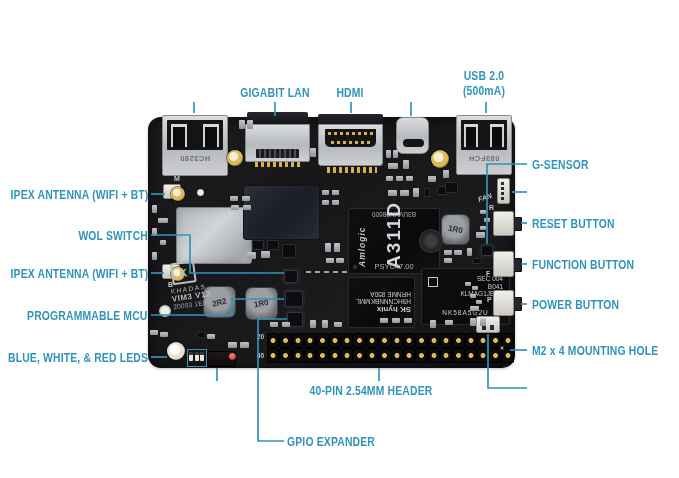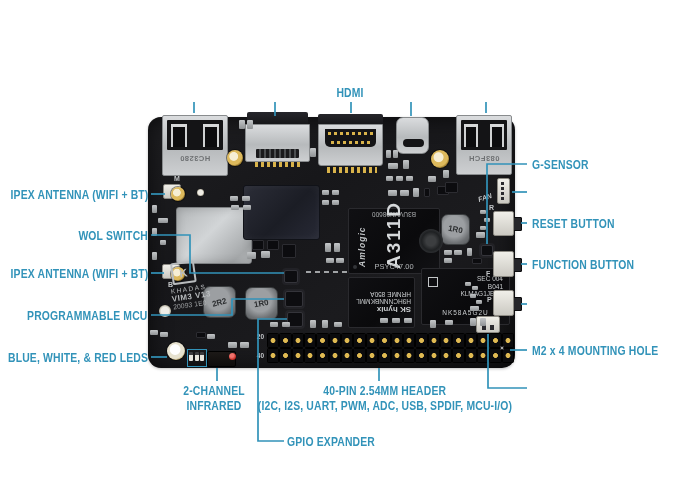--- a/index.html
+++ b/index.html
@@ -353,38 +353,41 @@
     <polyline points="527,264 521,264"></polyline>
     <polyline points="527,304 521,304"></polyline>
     <polyline points="527,350 510,350"></polyline>
     <polyline points="527,388 488,388 488,334"></polyline>
 
     <polyline points="217,368 217,381"></polyline>
     <polyline points="379,368 379,381"></polyline>
     <polyline points="287,319 258,319 258,441 284,441"></polyline>
   </svg>
 
+  <div class="lbl cen" style="left:275px;top:85px;">
+    <div><span class="sx">GIGABIT LAN</span></div>
+  </div>
   <div class="lbl cen" style="left:350px;top:85px;">
     <div><span class="sx">HDMI</span></div>
+  </div>
+  <div class="lbl cen" style="left:484px;top:68px;">
+    <div><span class="sx">USB 2.0</span></div>
+    <div><span class="sx">(500mA)</span></div>
   </div>
 
   <div class="lbl ral" style="right:531px;top:187px;"><span class="sx">IPEX ANTENNA (WIFI + BT)</span></div>
   <div class="lbl ral" style="right:531px;top:228px;"><span class="sx">WOL SWITCH</span></div>
   <div class="lbl ral" style="right:531px;top:266px;"><span class="sx">IPEX ANTENNA (WIFI + BT)</span></div>
   <div class="lbl ral" style="right:531px;top:308px;"><span class="sx">PROGRAMMABLE MCU</span></div>
   <div class="lbl ral" style="right:531px;top:350px;"><span class="sx">BLUE, WHITE, &amp; RED LEDS</span></div>
 
   <div class="lbl lal" style="left:532px;top:157px;"><span class="sx">G-SENSOR</span></div>
   <div class="lbl lal" style="left:532px;top:257px;"><span class="sx">FUNCTION BUTTON</span></div>
   <div class="lbl lal" style="left:532px;top:216px;"><span class="sx">RESET BUTTON</span></div>
+  <div class="lbl lal" style="left:532px;top:297px;"><span class="sx">POWER BUTTON</span></div>
   <div class="lbl lal" style="left:532px;top:343px;"><span class="sx">M2 x 4 MOUNTING HOLE</span></div>
 
-  <div class="lbl cen" style="left:214px;top:383px;">
-    <div><span class="sx">2-CHANNEL</span></div>
-    <div><span class="sx">INFRARED</span></div>
-  </div>
-  <div class="lbl cen" style="left:385px;top:383px;">
+  <div class="lbl cen" style="left:371px;top:383px;">
     <div><span class="sx">40-PIN 2.54MM HEADER</span></div>
-    <div><span class="sx">(I2C, I2S, UART, PWM, ADC, USB, SPDIF, MCU-I/O)</span></div>
   </div>
   <div class="lbl lal" style="left:287px;top:434px;"><span class="sx">GPIO EXPANDER</span></div>
 
 </div>
 
 </body></html>

